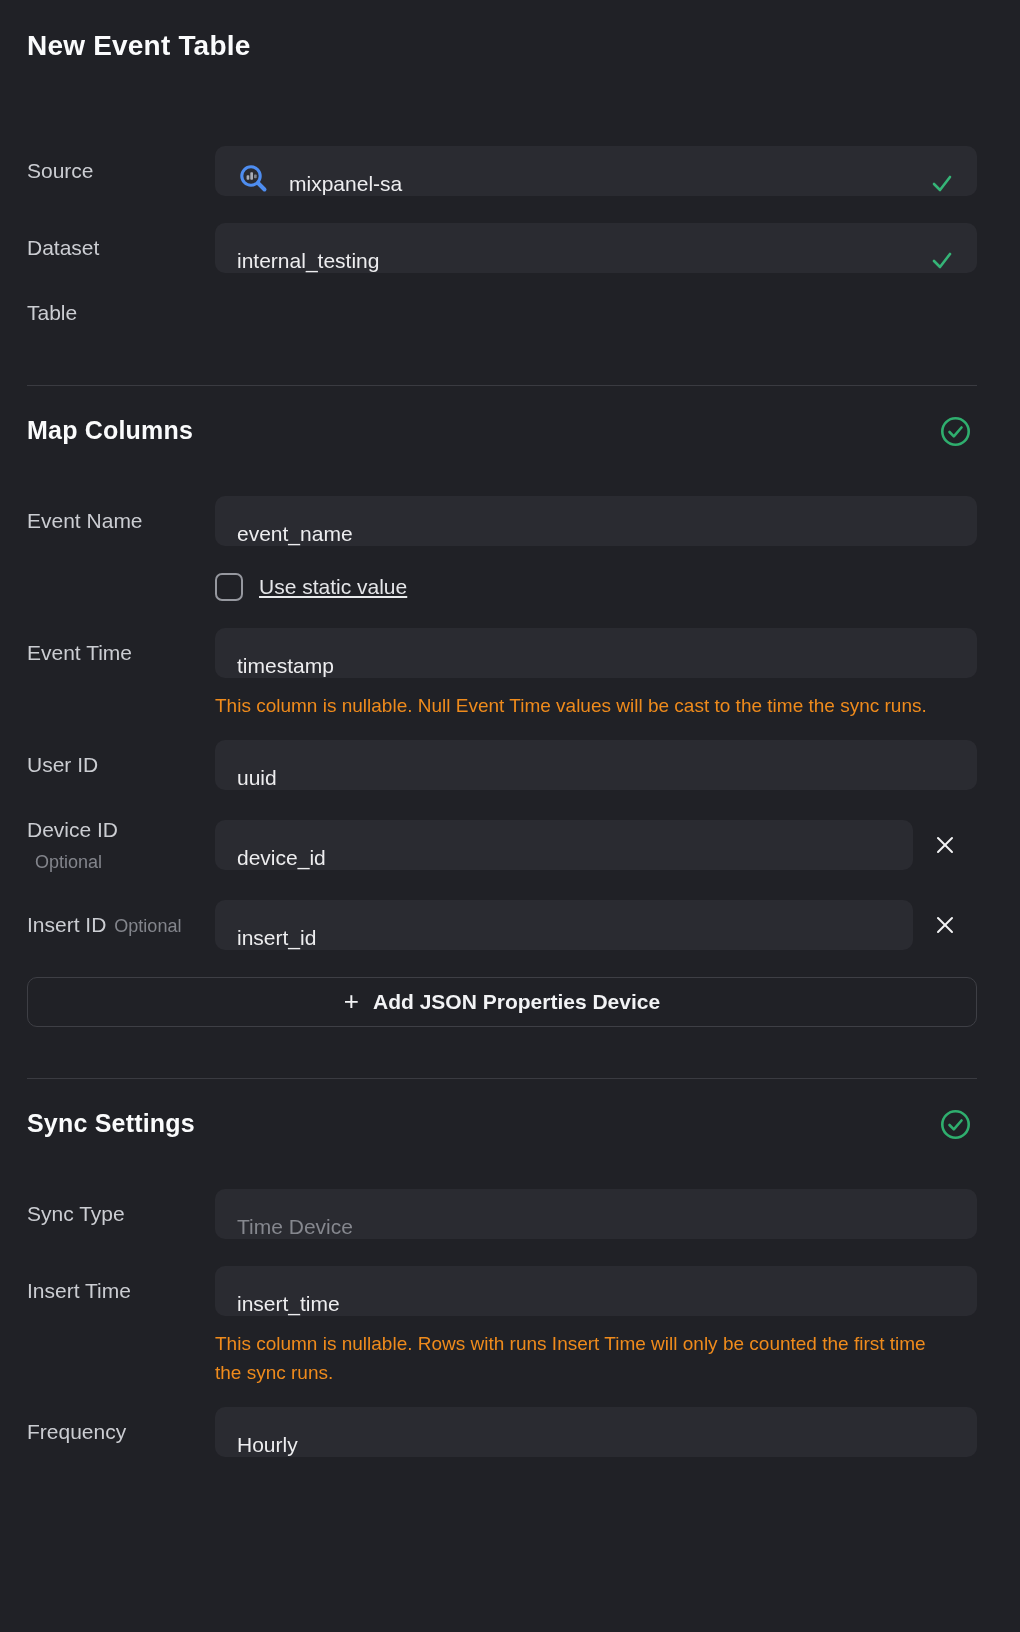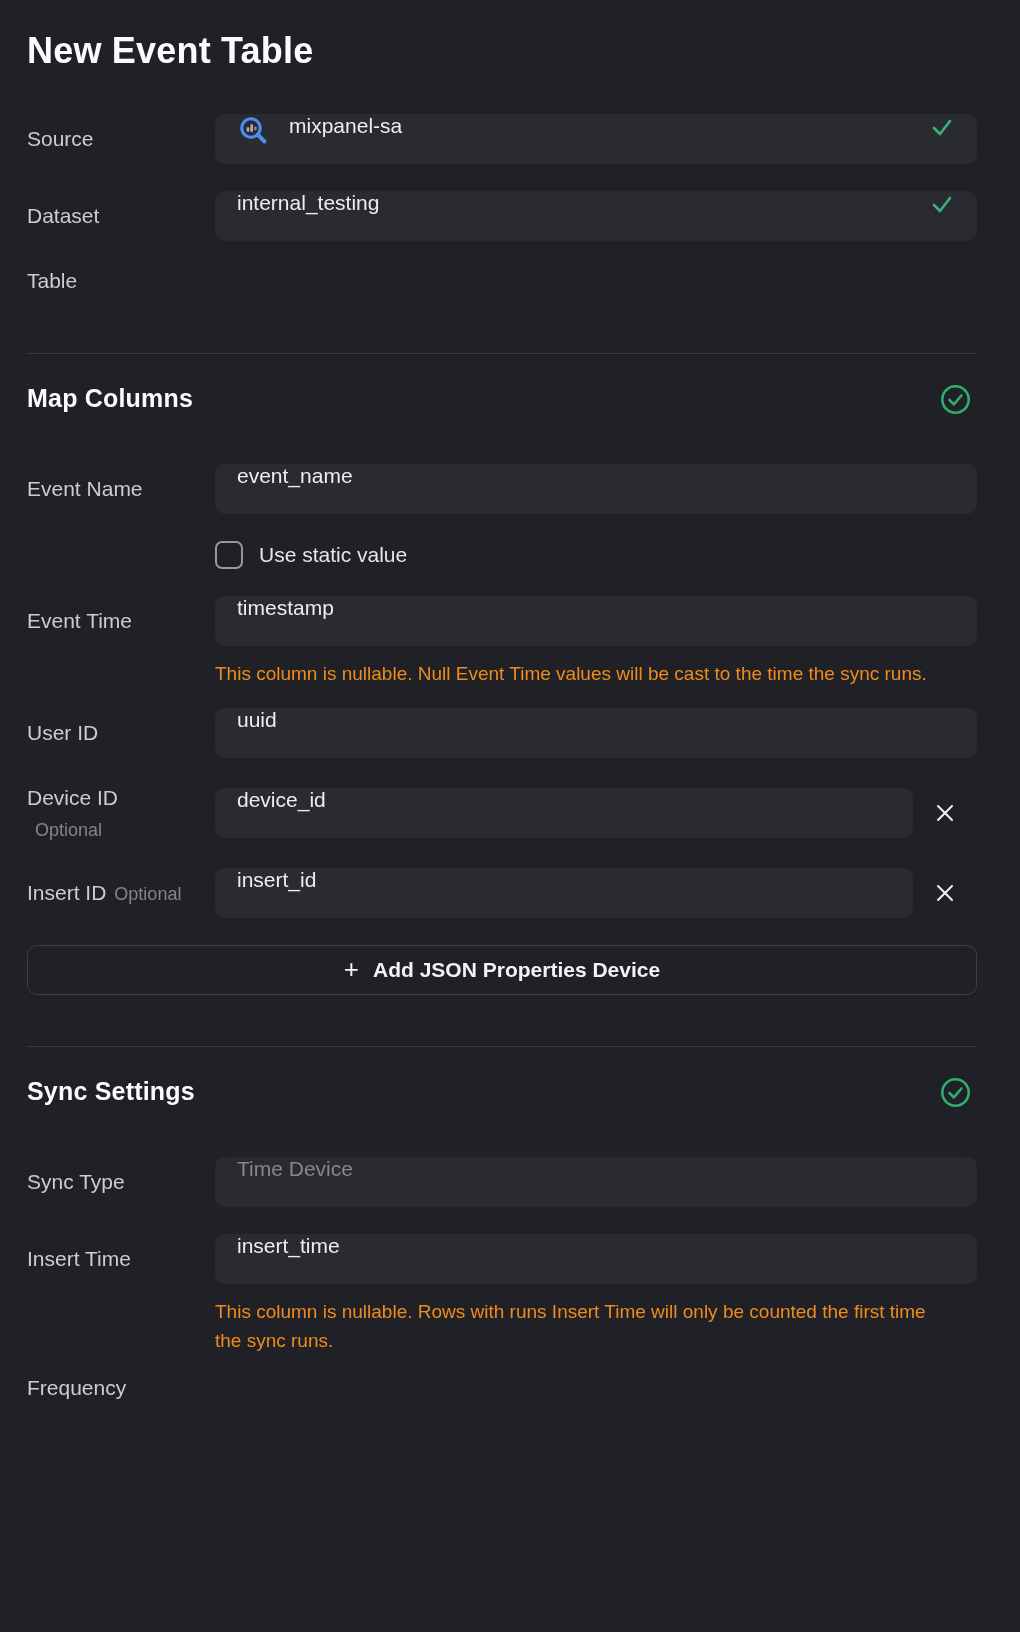--- a/index.html
+++ b/index.html
@@ -6,25 +6,25 @@
   html, body { width: 1020px; height: 1632px; }
   body {
     background: #202126;
     font-family: "Liberation Sans", sans-serif;
     color: #e9eaec;
     overflow: hidden;
   }
   .page { padding: 30px 43px 0 27px; }
 
   .page-title {
-    font-size: 36px;
+    font-size: 28px;
     font-weight: 700;
     color: #fafbfc;
     letter-spacing: .2px;
-    margin-bottom: 42px;
+    margin-bottom: 84px;
   }
 
   .field-row {
     display: grid;
     grid-template-columns: 188px 1fr;
     align-items: center;
     margin-bottom: 27px;
   }
   .field-label {
     font-size: 21px;
@@ -42,21 +42,21 @@
     color: #83858c;
     margin-top: 7px;
     padding-left: 8px;
   }
 
   .input-box {
     background: #2a2b31;
     border-radius: 10px;
     height: 50px;
     display: flex;
-    align-items: flex-start;
+    align-items: flex-end;
     padding: 0 22px;
     font-size: 21px;
     font-weight: 500;
     color: #ededef;
     position: relative;
     cursor: pointer;
   }
   .input-box .value { flex: 1; }
   .input-box .value.muted { color: #85878e; font-weight: 400; }
 
@@ -97,20 +97,21 @@
     color: #fafbfc;
     letter-spacing: .2px;
   }
   .circle-check { width: 31px; height: 31px; margin-right: 6px; }
 
   .checkbox-row {
     margin: 18px 0 27px 188px;
     display: flex;
     align-items: center;
     height: 28px;
+    text-decoration: underline;
   }
   .checkbox {
     width: 28px;
     height: 28px;
     border: 2px solid #96989f;
     border-radius: 7px;
     background: transparent;
     cursor: pointer;
     flex: none;
   }
@@ -297,17 +298,20 @@
       <div class="field-label">Insert Time</div>
       <div class="input-box">
         <span class="value">insert_time</span>
       </div>
     </div>
 
     <div class="warning-text">This column is nullable. Rows with runs Insert Time will only be counted the first time the sync runs.</div>
 
     <div class="field-row mb-last">
       <div class="field-label">Frequency</div>
+      <div class="input-box">
+        <span class="value">Hourly</span>
+      </div>
     </div>
 
   </section>
 
 </div>
 
 </body></html>

